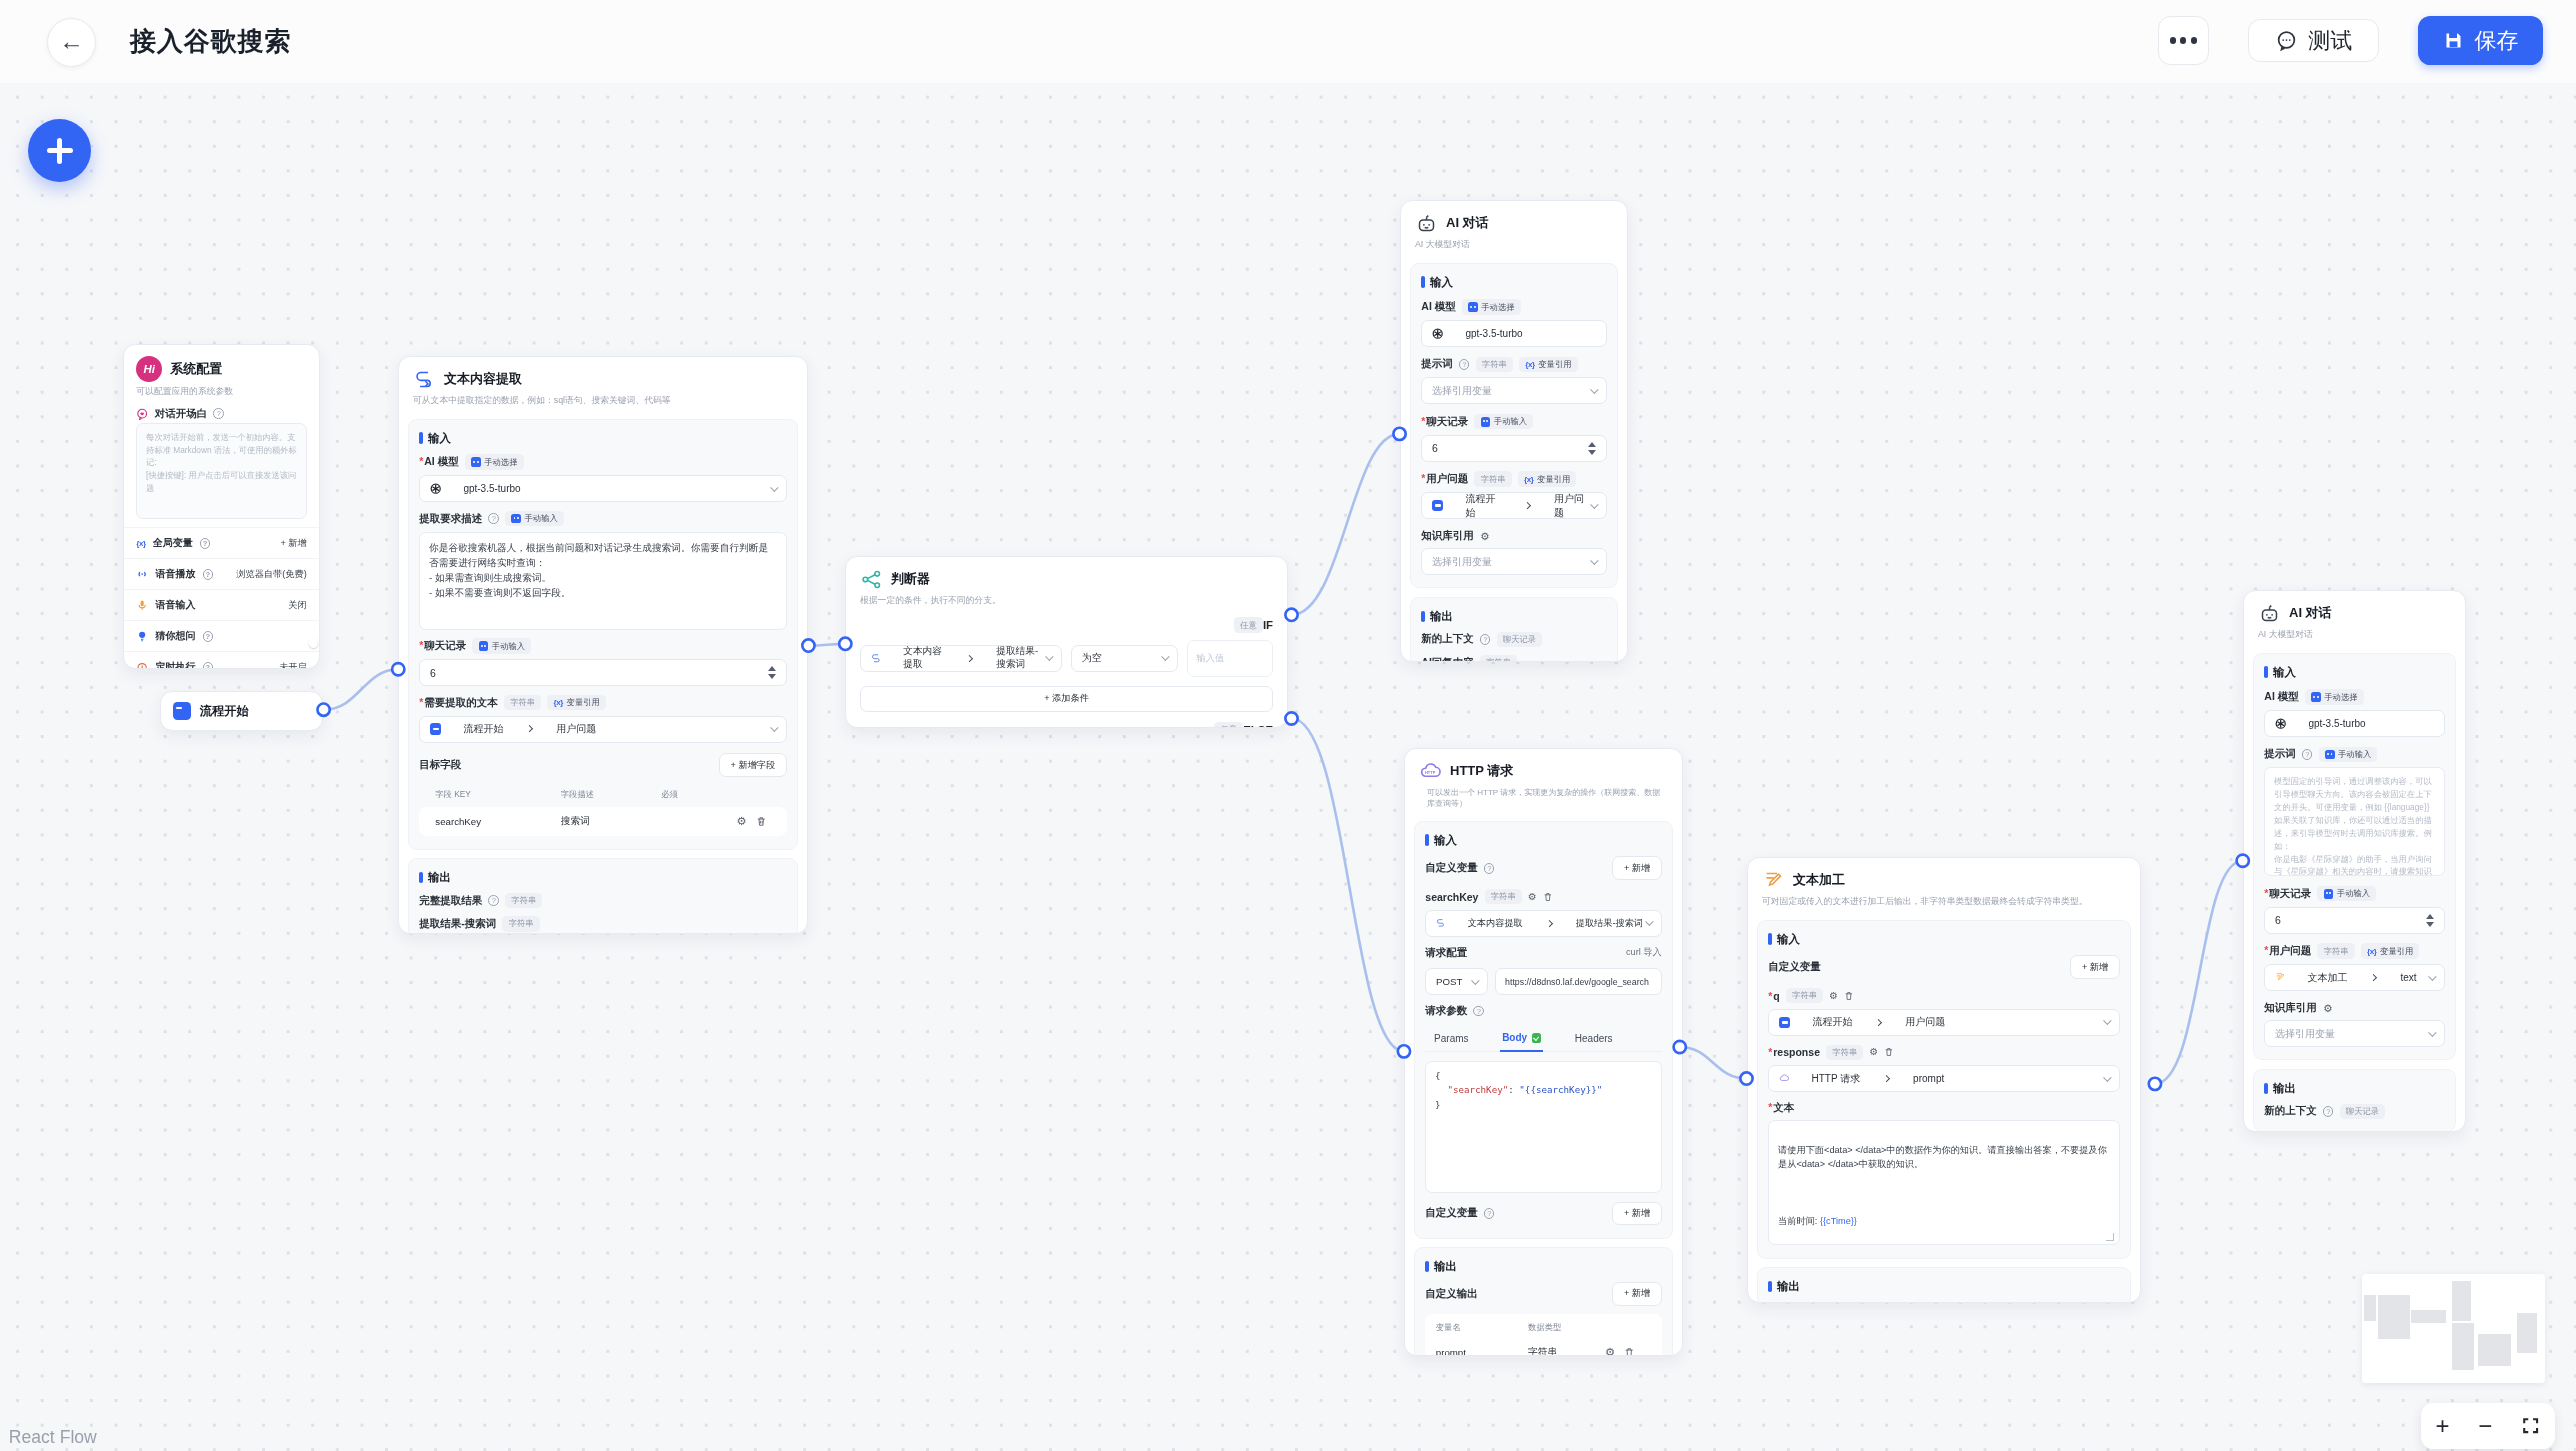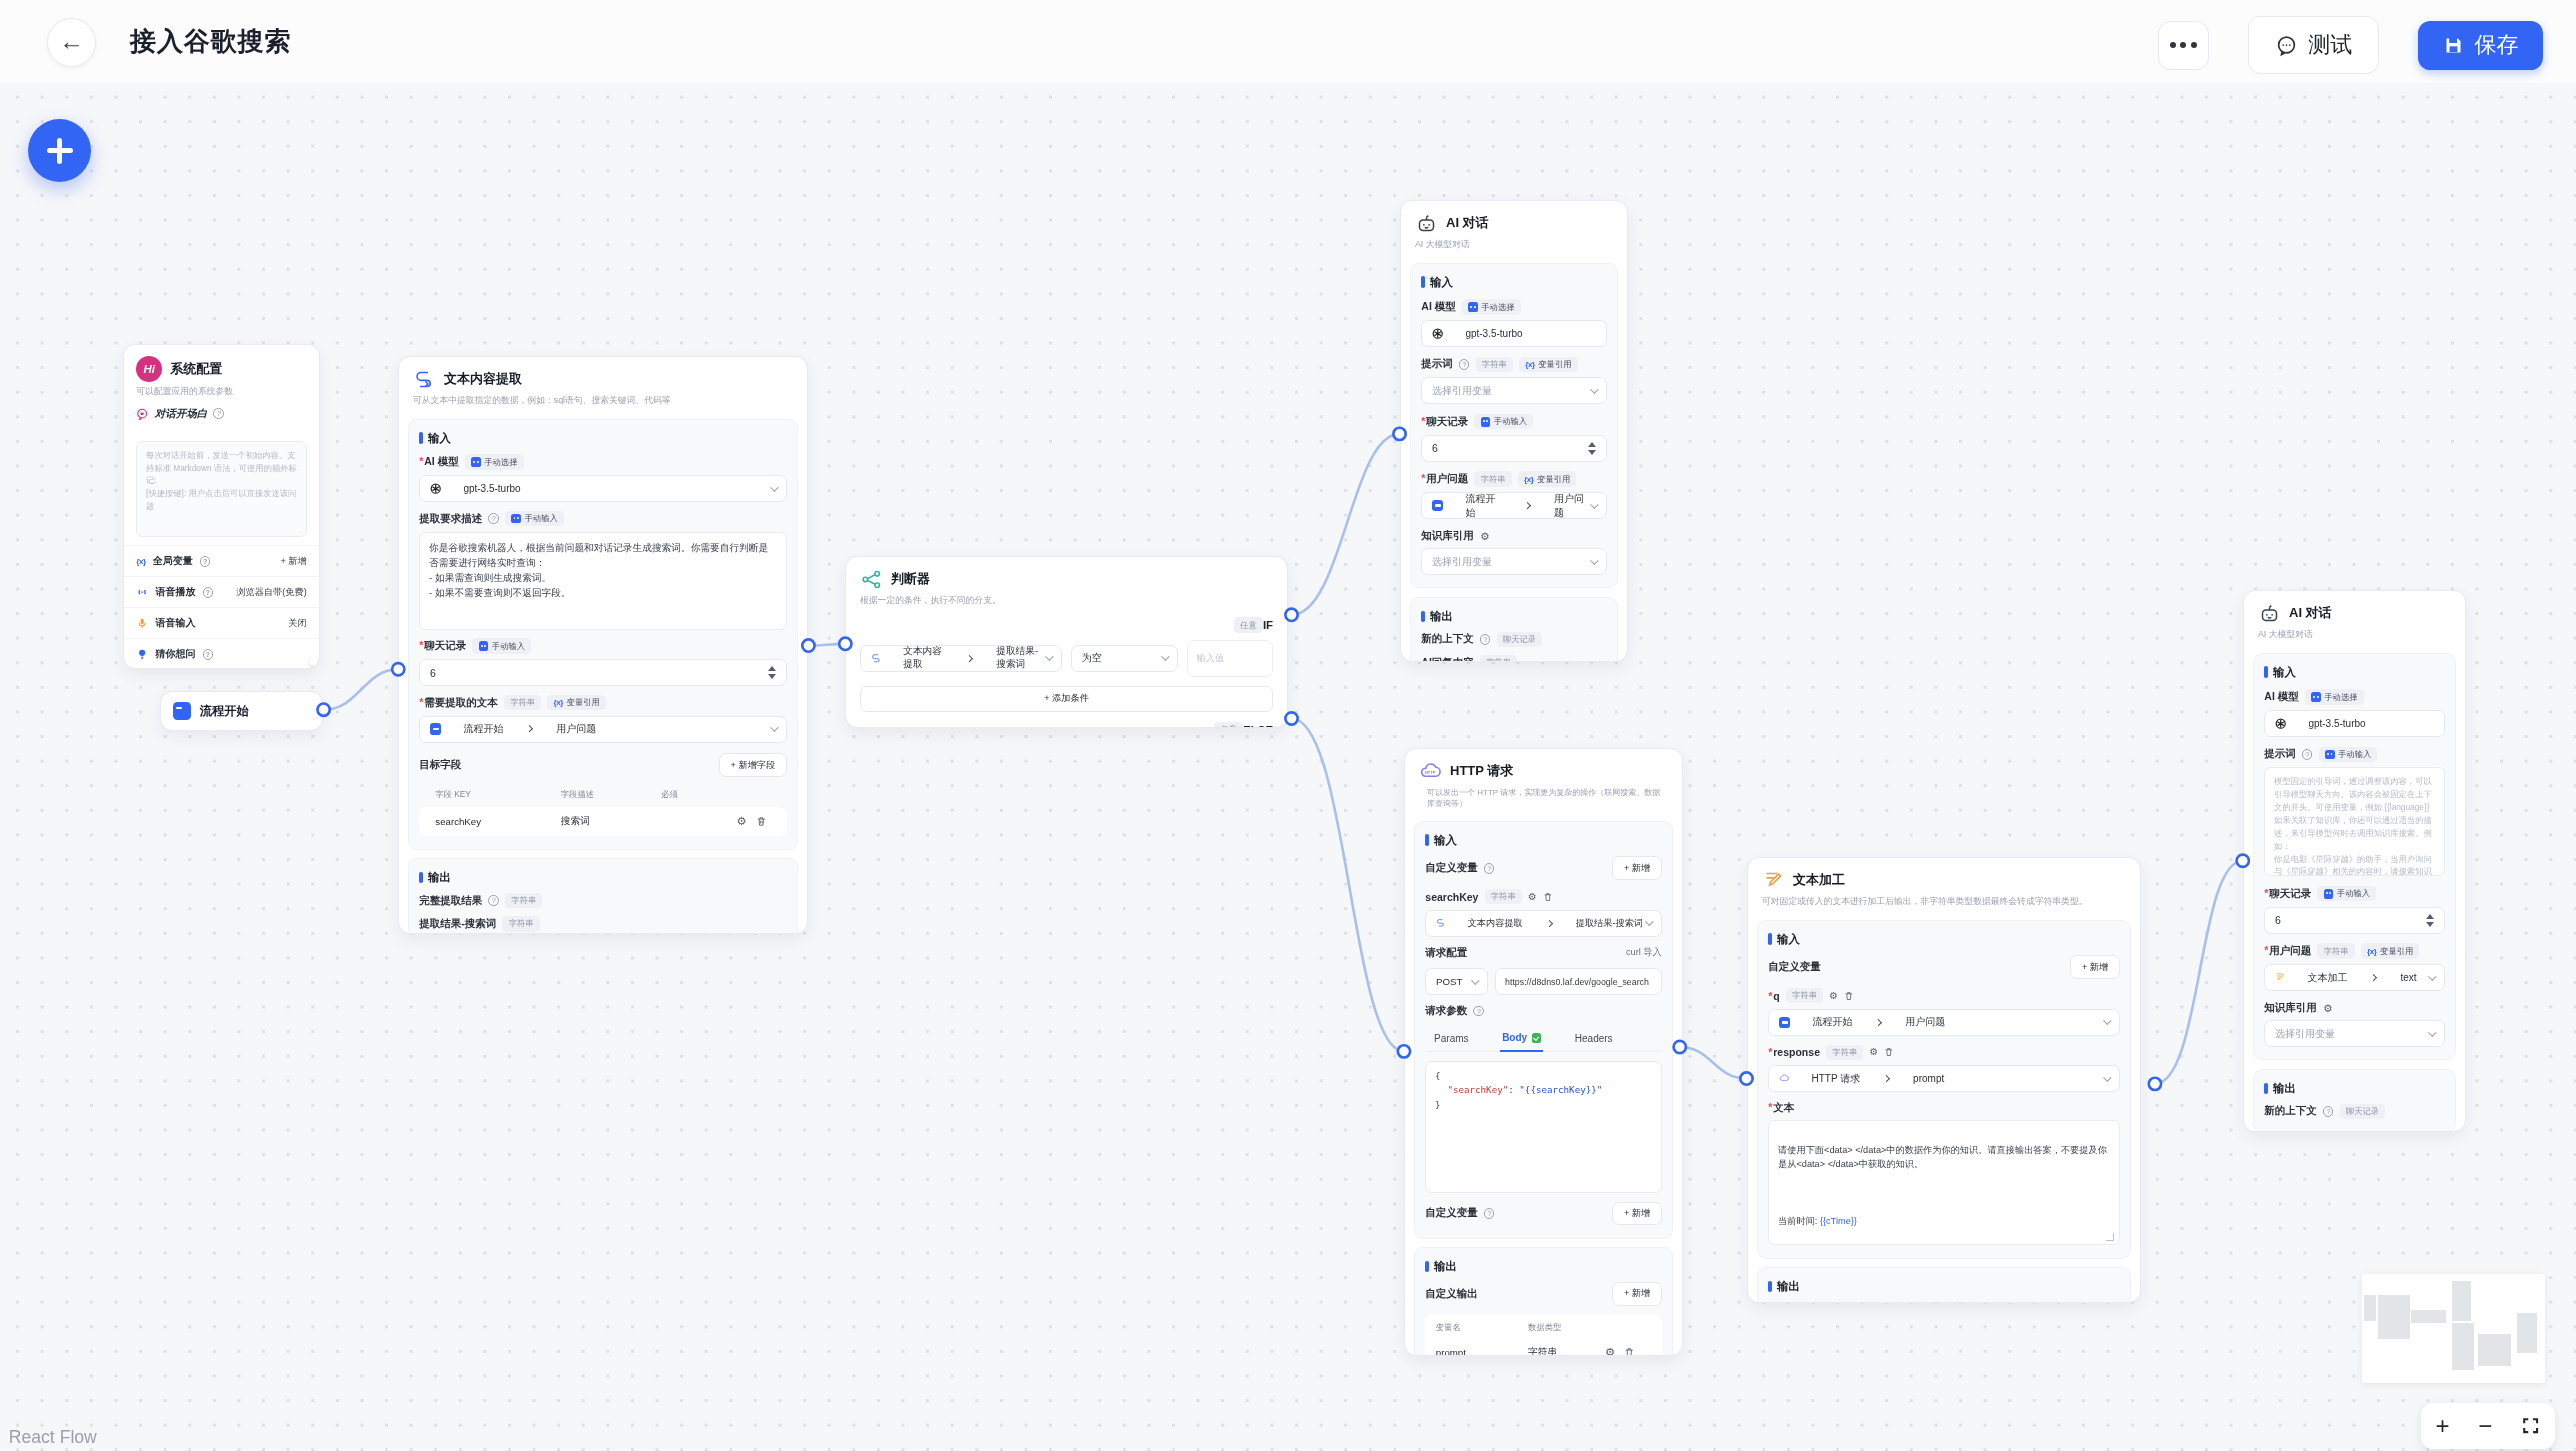--- a/index.html
+++ b/index.html
@@ -18,21 +18,21 @@
     display:flex; align-items:center; z-index:20; }
   .back-btn { position:absolute; left:47px; top:17.6px; width:49px; height:49px; border-radius:50%;
     background:#fff; border:1.3px solid #e7e9ee; display:flex; align-items:center; justify-content:center;
     font-size:24.6px; color:#3a414d; box-shadow:0 1.8px 5.3px rgba(30,40,60,.05); cursor:pointer; }
   .doc-title { position:absolute; left:130px; top:0; height:83px; display:flex; align-items:center;
     font-size:26px; font-weight:700; color:#1b212c; letter-spacing:0.9px; }
   .tb-right { position:absolute; right:33px; top:16px; display:flex; gap:39px; align-items:center; }
   .more-btn { width:51px; height:49px; border-radius:12.3px; background:#fff; border:1.3px solid #e7e9ee;
     display:flex; align-items:center; justify-content:center; gap:4.4px; cursor:pointer; }
   .more-btn i { width:6.2px; height:6.2px; border-radius:50%; background:#30363f; display:block; }
-  .test-btn { height:58px; padding:0 26px; border-radius:12.3px; background:#fff; border:1.3px solid #e7e9ee;
+  .test-btn { height:43px; padding:0 26px; border-radius:12.3px; background:#fff; border:1.3px solid #e7e9ee;
     display:flex; align-items:center; gap:10.5px; font-size:22px; color:#23282f; cursor:pointer; }
   .save-btn { height:49px; padding:0 24.6px; border-radius:12.3px; background:#3365f5; color:#fff;
     display:flex; align-items:center; gap:10.5px; font-size:22px; cursor:pointer;
     box-shadow:0 3.5px 8.8px rgba(51,101,245,.3); }
 
   
   .fab { position:absolute; left:28px; top:119px; width:63px; height:63px; border-radius:50%;
     background:#3365f5; box-shadow:0 7px 17.6px rgba(51,101,245,.35); cursor:pointer; z-index:10; }
   .fab::before,.fab::after { content:""; position:absolute; background:#fff; border-radius:2.6px; }
   .fab::before { left:18.5px; top:29px; width:26px; height:5.3px; }
@@ -209,21 +209,21 @@
 
   <div class="node" style="left:123px;top:344px;width:197px;height:325px;">
     <div class="nhead" style="padding:10.5px 12.3px 5.3px;">
       <div class="ntr">
         <div class="sys-avatar">Hi</div>
         <span class="ntitle">系统配置</span>
       </div>
       <div class="nsub">可以配置应用的系统参数</div>
     </div>
     <div class="welcome-wrap">
-      <div class="f-row" style="margin-bottom:20px;font-style:italic;">
+      <div class="f-row" style="margin-bottom:2px;">
         <span class="tiny-svg">
           <svg width="12.3" height="12.3" viewBox="0 0 24 24" fill="none" stroke="#d6317f" stroke-width="2.2">
             <circle cx="12" cy="11" r="8.5"></circle>
               <path d="M8 19 L7 22.5 L11 20.5"></path>
             <path d="M8.5 10.5 c0-1.5 2-2.5 3.5-0.8 c1.5-1.7 3.5-0.7 3.5 0.8 c0 1.6-2.2 3-3.5 3.8 c-1.3-0.8-3.5-2.2-3.5-3.8 z" fill="#d6317f" stroke="none"></path>
           </svg>
           </span>
         <span class="f-label">对话开场白</span>
         <span class="qmark">?</span>
       </div>

